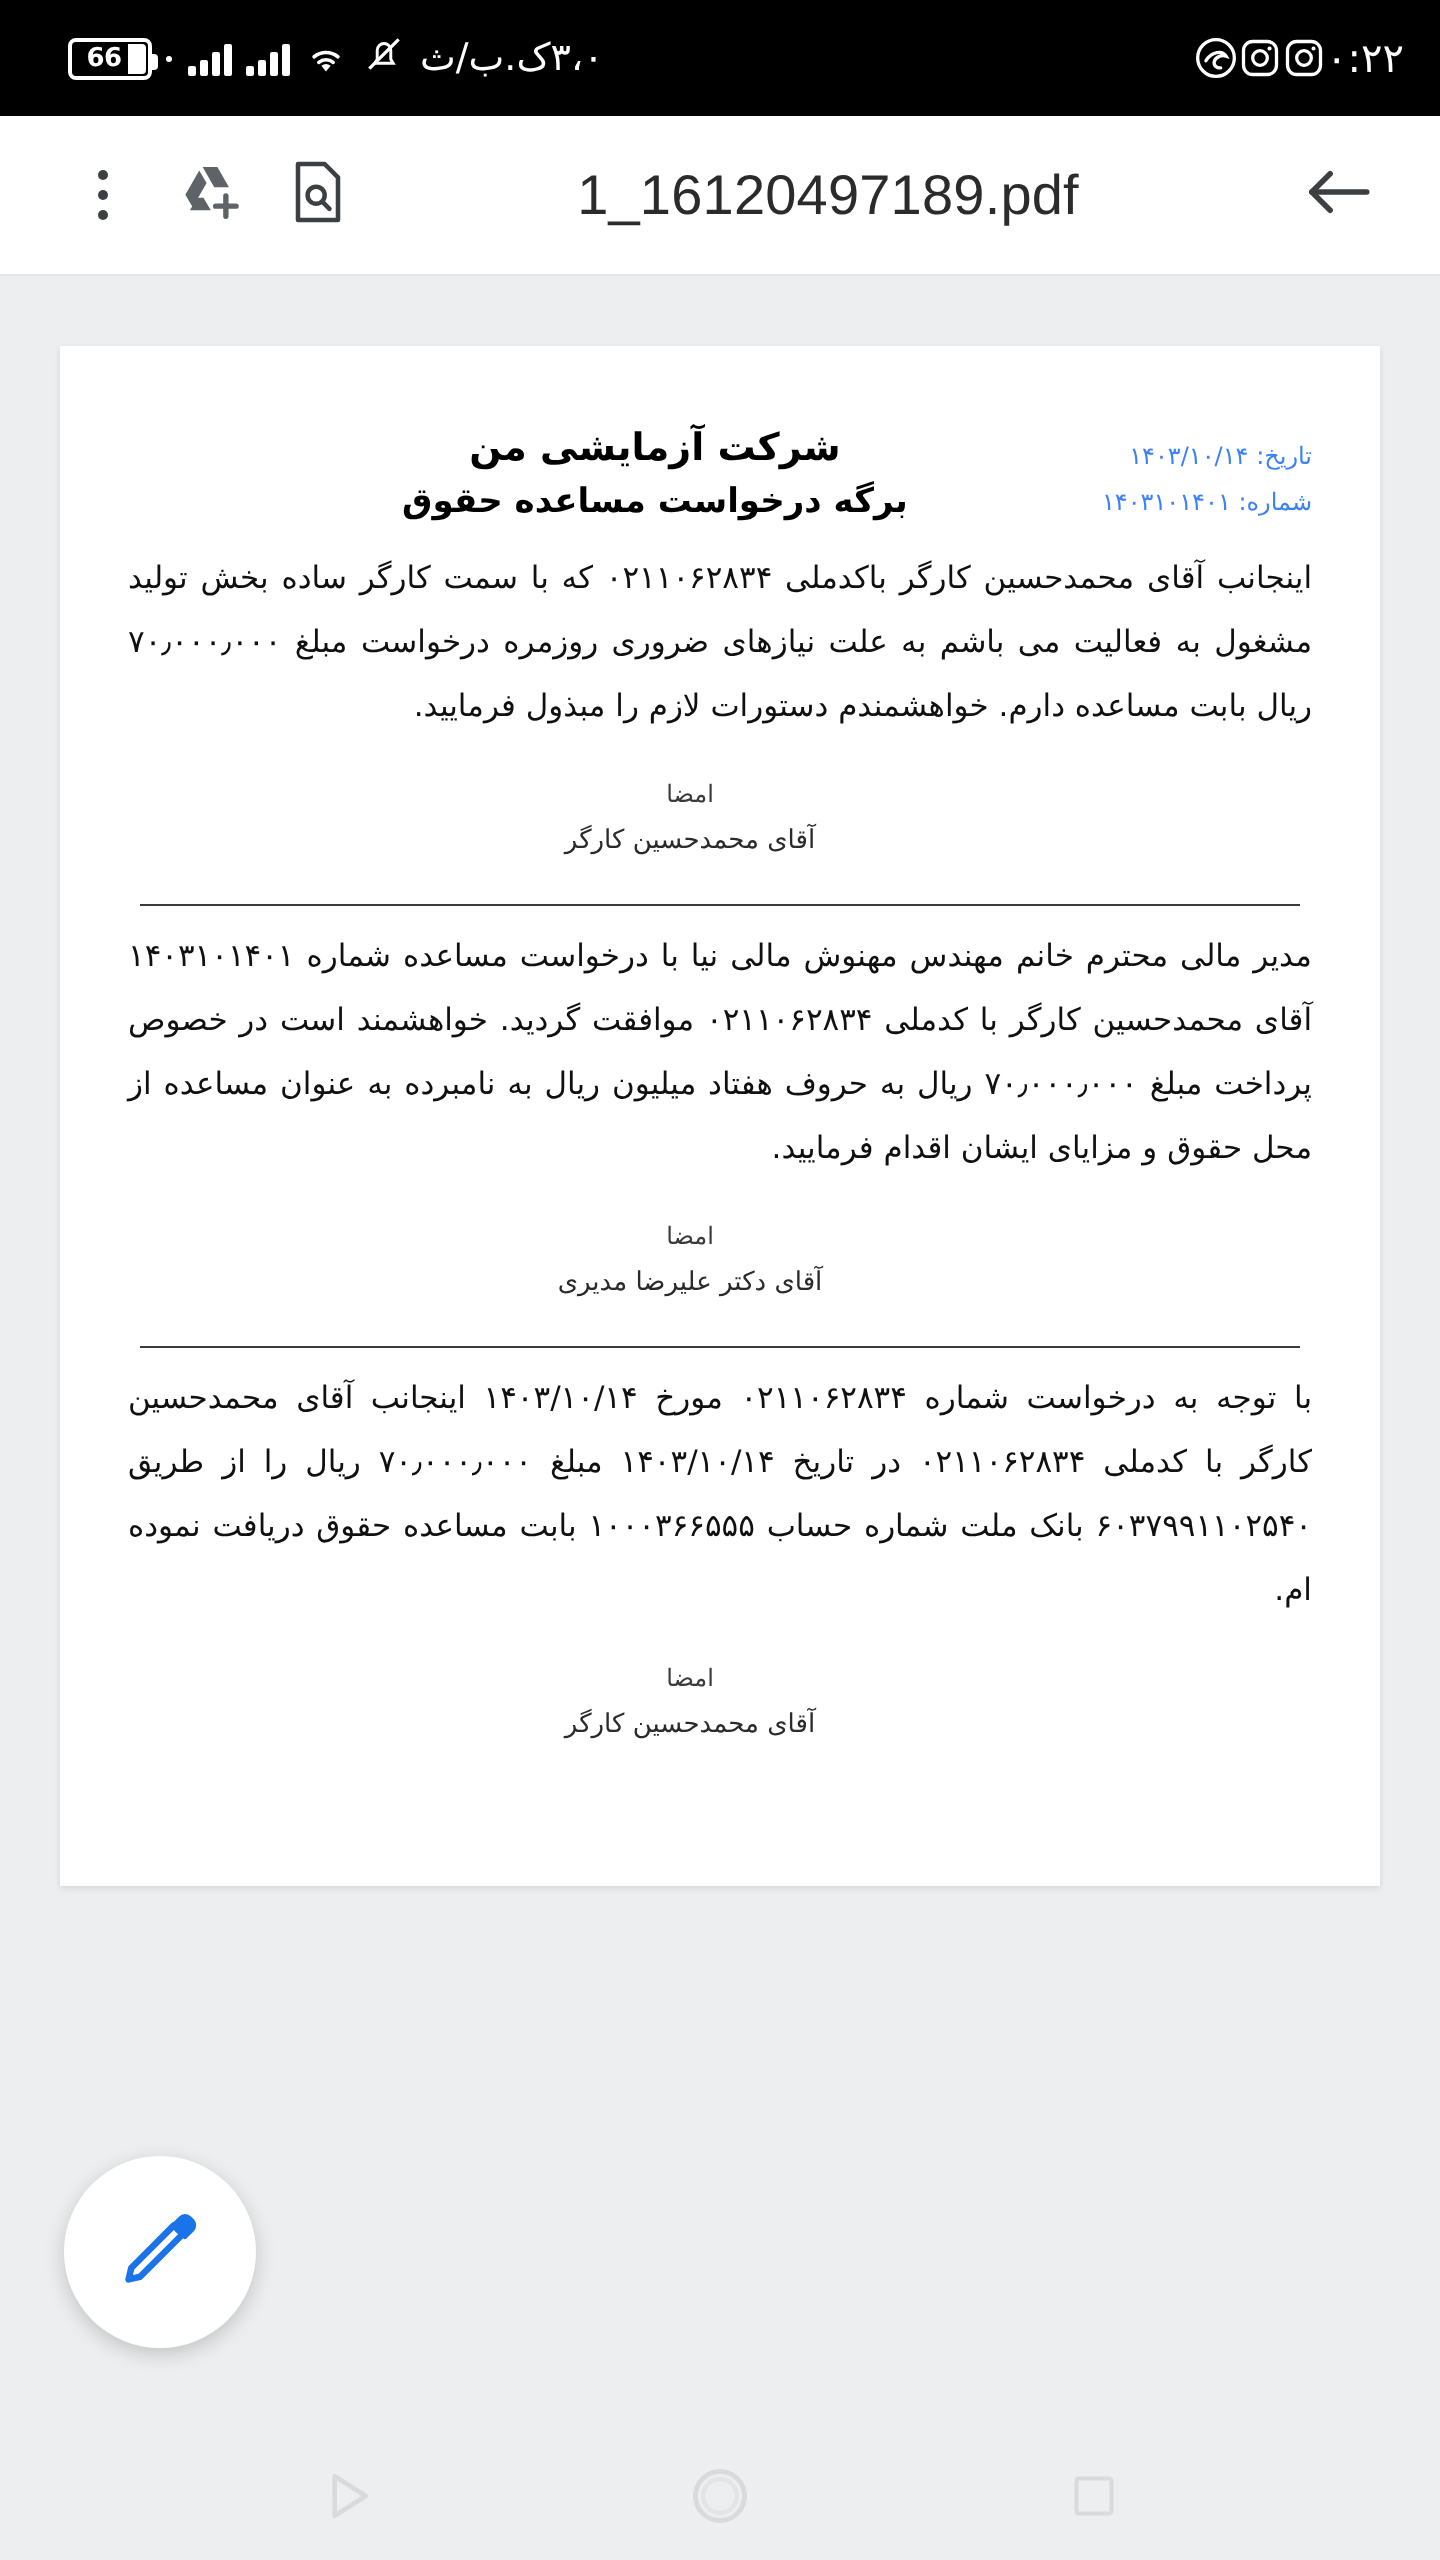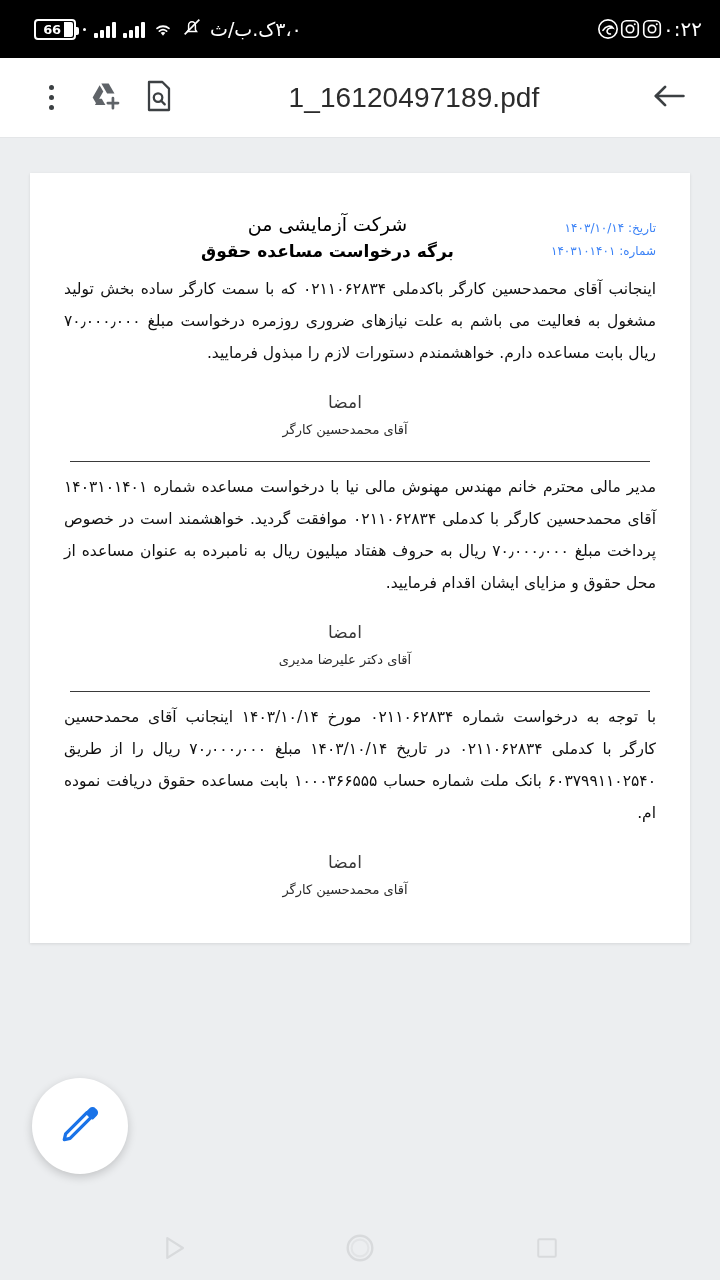--- a/index.html
+++ b/index.html
@@ -115,36 +115,36 @@
   }
   .doc-head {
     display: flex;
     align-items: flex-start;
     justify-content: space-between;
     margin-top: 10px;
   }
   .doc-meta { font-size: 12px; line-height: 1.9; color: #3b82f6; padding-top: 6px; }
   .doc-meta .row { white-space: nowrap; }
   .doc-titles { text-align: center; flex: 1 1 auto; padding-left: 40px; }
-  .doc-title1 { font-size: 19px; font-weight: 400; color: #000; line-height: 1.45; }
+  .doc-title1 { font-size: 19px; font-weight: 700; color: #000; line-height: 1.45; }
   .doc-title2 { font-size: 17px; font-weight: 700; color: #000; line-height: 1.5; }
 
   .para {
     font-size: 15.5px;
     line-height: 2.05;
     text-align: justify;
     color: #101010;
     margin-top: 10px;
   }
   .sign {
     margin-top: 18px;
     text-align: center;
     padding-right: 30px;
   }
-  .sign .lbl { font-size: 17px; color: #3a3a3a; line-height: 1.8; }
+  .sign .lbl { font-size: 12px; color: #3a3a3a; line-height: 1.8; }
   .sign .nm { font-size: 13px; color: #2a2a2a; line-height: 1.8; }
   .rule { border: 0; border-top: 1px solid #3a3a3a; margin: 20px 6px 0 6px; }
 
   
   .fab {
     position: absolute;
     left: 32px;
     bottom: 42px;
     width: 96px; height: 96px;
     border-radius: 50%;

